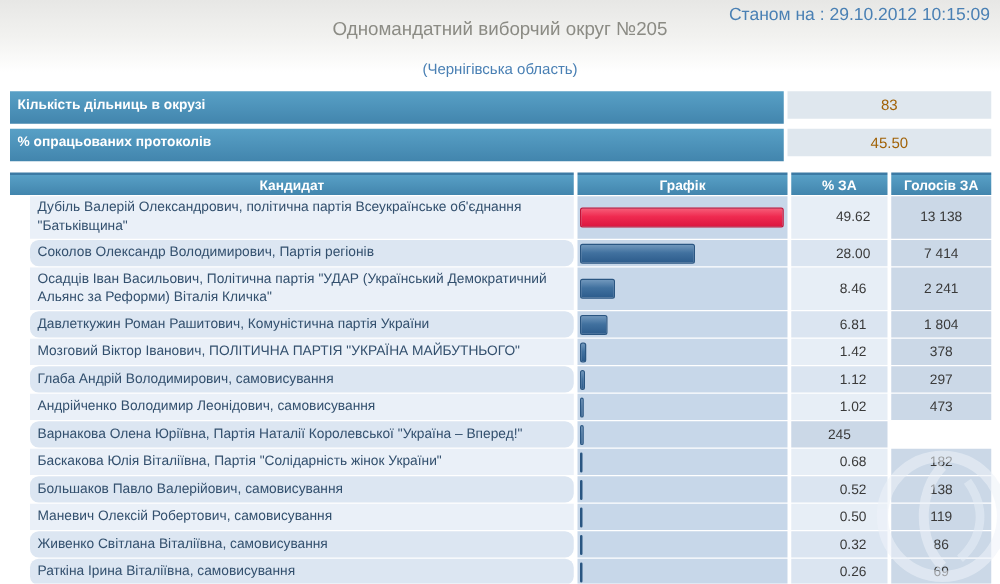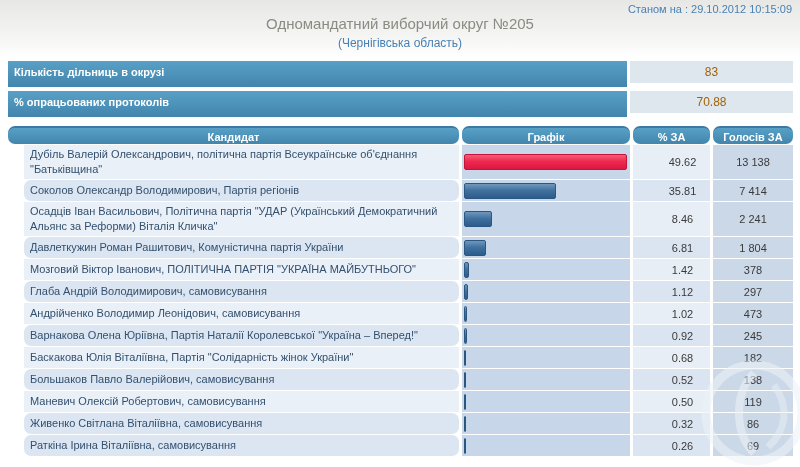--- a/index.html
+++ b/index.html
@@ -1,39 +1,39 @@
 <!DOCTYPE html>
 <html><head>
 <meta charset="utf-8">
 <style>
   html,body{margin:0;padding:0;}
   body{font-family:"Liberation Sans","DejaVu Sans",sans-serif;}
   .page{position:relative;width:800px;height:467px;overflow:hidden;
         background:linear-gradient(180deg,#e7e7e5 0%,#f2f2f0 30px,#ffffff 58px);}
-  .timestamp{position:absolute;top:3px;right:8px;font-size:11px;color:#4a80b4;}
+  .timestamp{position:absolute;top:3px;right:8px;font-size:14px;color:#4a80b4;}
   .title-block{padding-top:15px;text-align:center;}
   .page-title{font-size:15px;color:#8b8b84;}
-  .page-subtitle{font-size:12px;color:#4a80b4;margin-top:4px;}
+  .page-subtitle{font-size:12px;color:#4a80b4;margin-top:16px;}
   .content{margin:0 7px 0 8px;}
 
   
   .info-section{margin-top:11px;}
   .info-row{display:grid;grid-template-columns:619px 163px;column-gap:3px;margin-bottom:4px;}
   .info-label{background:linear-gradient(180deg,#58a0c6,#4285ad);color:#fff;font-weight:bold;
               font-size:11px;line-height:22px;height:26px;padding-left:6px;box-sizing:border-box;}
   .info-value{background:#dfe7ee;color:#a16207;font-size:12px;line-height:22px;height:22px;
               text-align:center;}
 
   
   .table{margin-top:9px;}
   .thead,.trow{display:grid;grid-template-columns:451px 168px 77px 80px;column-gap:3px;
                margin-bottom:1px;}
   .thead .hcell{background:linear-gradient(180deg,#58a0c6,#4285ad);border-top:2px solid #3c7aa4;
                 color:#fff;font-weight:bold;font-size:11px;height:18px;line-height:18px;
-                text-align:center;box-sizing:border-box;border-radius:7px;}
+                text-align:center;box-sizing:border-box;}
   .cell{min-height:21px;display:flex;align-items:center;box-sizing:border-box;}
   .cell.name{font-size:11px;color:#33506e;padding:2px 8px 2px 6px;line-height:15px;background:#eaf0f8;margin-left:16px;}
   .trow.alt .cell.name{background:#dce6f2;border-radius:7px;}
   .cell.graph{background:#c7d7e9;padding-left:2px;}
   .cell.pct{background:#e7eef6;font-size:11px;color:#3a3a3a;justify-content:center;padding-left:22px;}
   .trow.alt .cell.pct{background:#dbe5f1;}
   .cell.votes{background:#cbd8e7;font-size:11px;color:#3a3a3a;justify-content:center;}
   .bar{height:16px;border-radius:2px;}
   .bar.blue{background:linear-gradient(180deg,#7097bc 0%,#41719f 45%,#2d5c8c 100%);
             border:1px solid #2a5682;box-sizing:border-box;}
@@ -57,21 +57,21 @@
 
   <div class="content">
 
     <div class="info-section">
       <div class="info-row">
         <div class="info-label">Кількість дільниць в окрузі</div>
         <div class="info-value">83</div>
       </div>
       <div class="info-row">
         <div class="info-label">% опрацьованих протоколів</div>
-        <div class="info-value">70.88</div>
+        <div class="info-value">45.50</div>
       </div>
     </div>
 
     <div class="table">
       <div class="thead">
         <div class="hcell">Кандидат</div>
         <div class="hcell">Графік</div>
         <div class="hcell">% ЗА</div>
         <div class="hcell">Голосів ЗА</div>
       </div>
@@ -82,21 +82,21 @@
               <div class="bar red" style="width: 163px;"></div>
             </div>
             <div class="cell pct">49.62</div>
             <div class="cell votes">13 138</div>
           </div>
           <div class="trow alt">
             <div class="cell name">Соколов Олександр Володимирович, Партія регіонів</div>
             <div class="cell graph">
               <div class="bar blue" style="width: 92px;"></div>
             </div>
-            <div class="cell pct">35.81</div>
+            <div class="cell pct">28.00</div>
             <div class="cell votes">7 414</div>
           </div>
           <div class="trow">
             <div class="cell name">Осадців Іван Васильович, Політична партія "УДАР (Український Демократичний Альянс за Реформи) Віталія Кличка"</div>
             <div class="cell graph">
               <div class="bar blue" style="width: 28px;"></div>
             </div>
             <div class="cell pct">8.46</div>
             <div class="cell votes">2 241</div>
           </div>
@@ -130,21 +130,20 @@
               <div class="bar blue" style="width: 3px;"></div>
             </div>
             <div class="cell pct">1.02</div>
             <div class="cell votes">473</div>
           </div>
           <div class="trow alt">
             <div class="cell name">Варнакова Олена Юріївна, Партія Наталії Королевської "Україна – Вперед!"</div>
             <div class="cell graph">
               <div class="bar blue" style="width: 3px;"></div>
             </div>
-            <div class="cell pct">0.92</div>
             <div class="cell votes">245</div>
           </div>
           <div class="trow">
             <div class="cell name">Баскакова Юлія Віталіївна, Партія "Солідарність жінок України"</div>
             <div class="cell graph">
               <div class="bar blue" style="width: 2px;"></div>
             </div>
             <div class="cell pct">0.68</div>
             <div class="cell votes">182</div>
           </div>

